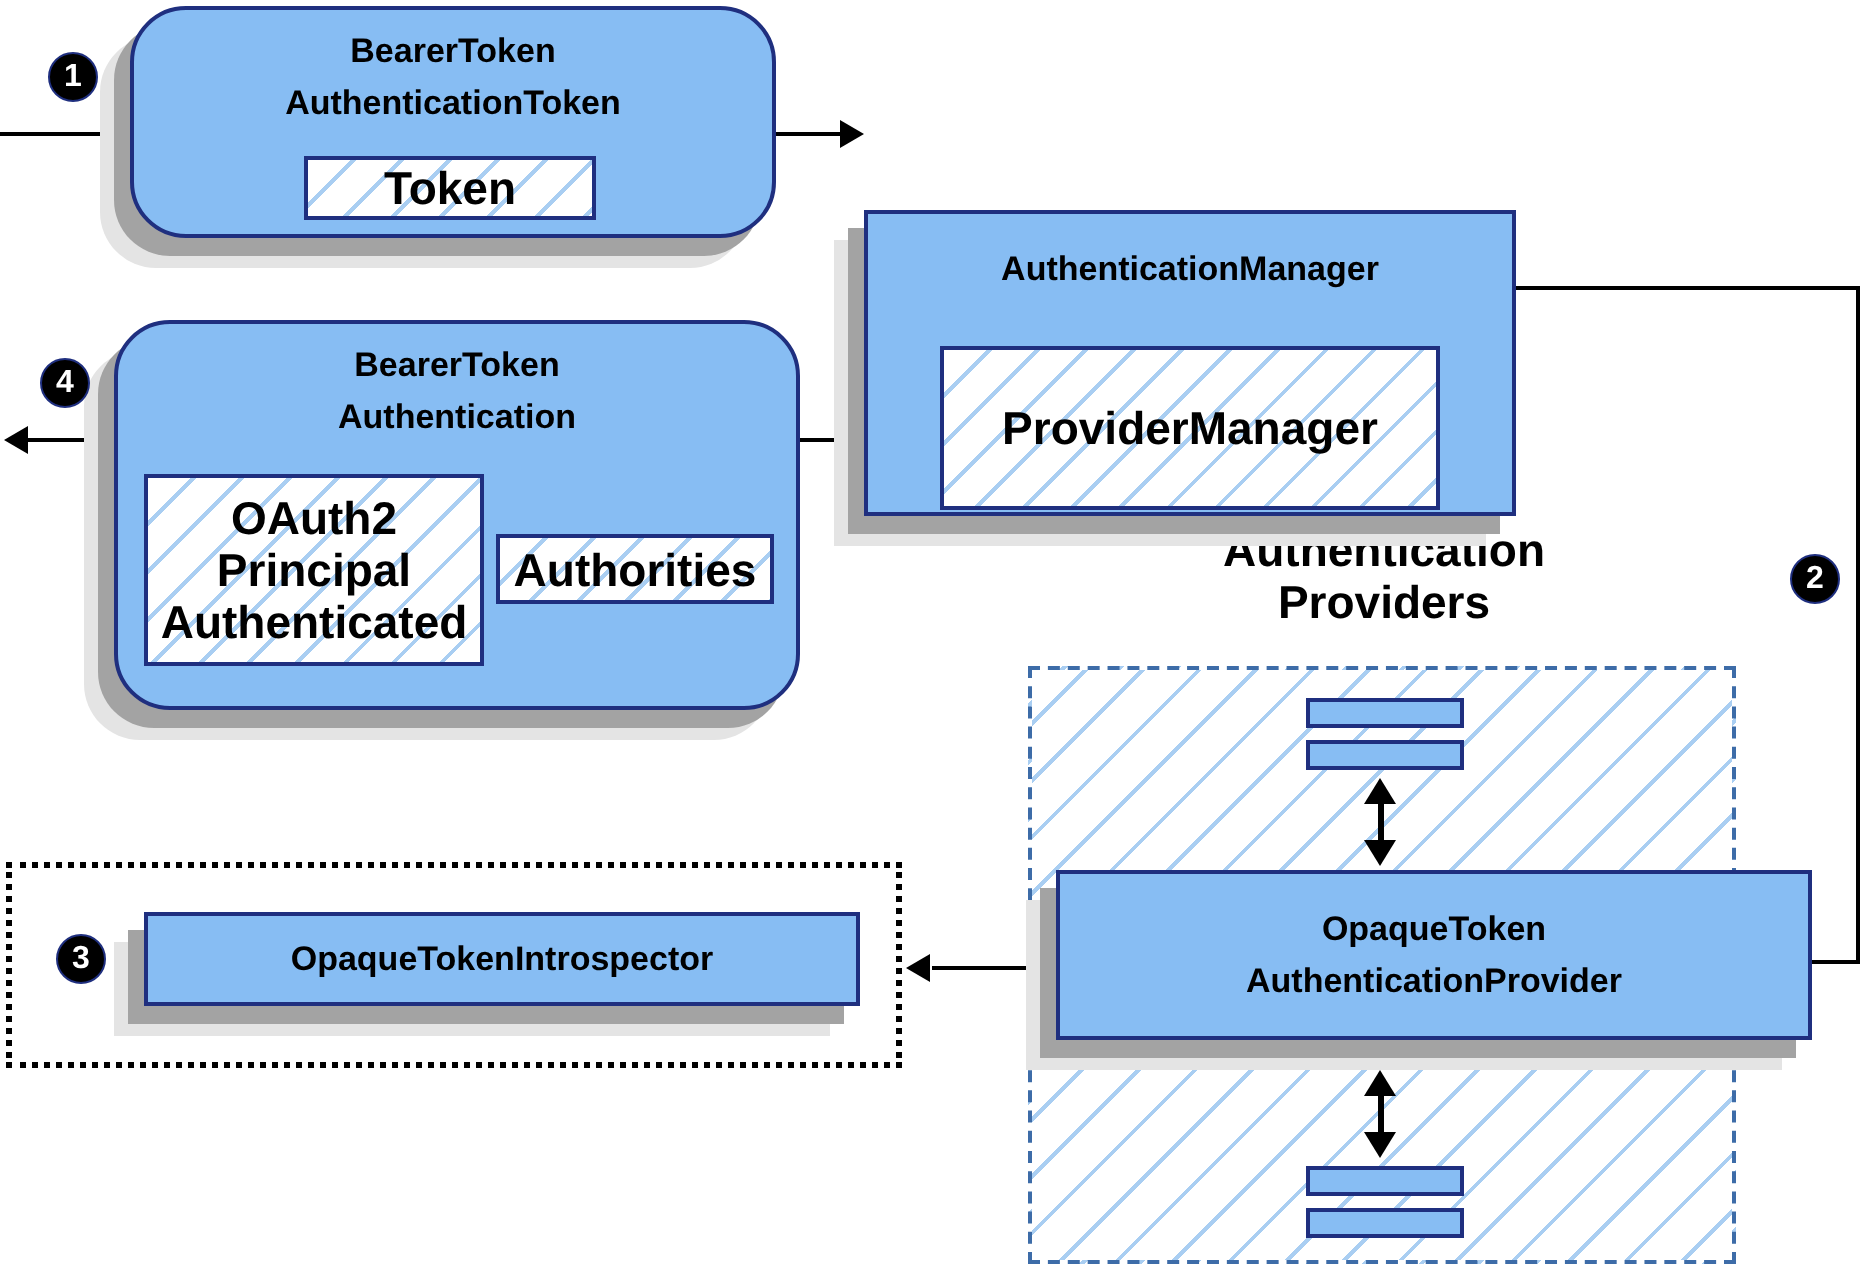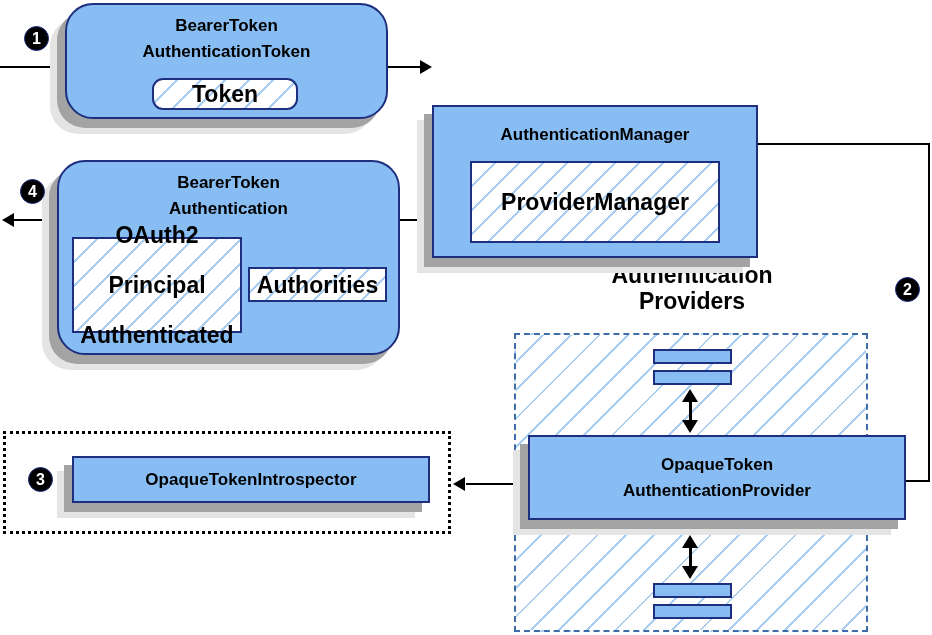--- a/index.html
+++ b/index.html
@@ -68,51 +68,51 @@
   <div class="hline" style="left:0;top:66;left:0px;top:66px;width:65px;"></div>
   <div class="badge" style="left:24px;top:26px;">
     <span>1</span>
   </div>
 
   <div class="node rounded" style="left:65px;top:3px;width:323px;height:116px;">
     <div class="title" style="padding-top:8px;">
       <span class="block">BearerToken</span>
       <span class="block">AuthenticationToken</span>
     </div>
-    <div class="hatch center-flex" style="left:85px;top:73px;width:146px;height:32px;border-radius:11px;">
+    <div class="hatch center-flex" style="left:85px;top:73px;width:146px;height:32px;">
       <span>Token</span>
     </div>
   </div>
 
   <div class="hline" style="left:388px;top:66px;width:32px;"></div>
   <div class="tri tri-right" style="left:420px;top:60px;"></div>
 
   <div class="node" style="left:432px;top:69px;width:326px;height:153px;margin-top:36px;">
     <div class="title" style="margin-top:15px;">
       <span>AuthenticationManager</span>
     </div>
-    <div class="hatch center-flex" style="left:36px;top:54px;width:250px;height:82px;">
+    <div class="hatch center-flex" style="left:36px;top:66px;width:250px;height:82px;">
       <span>ProviderManager</span>
     </div>
   </div>
 
   <div class="hline" style="left:400px;top:219px;width:32px;"></div>
 
   <div class="hline" style="left:14px;top:219px;width:44px;"></div>
   <div class="tri tri-left" style="left:2px;top:213px;"></div>
   <div class="badge" style="left:20px;top:179px;">
     <span>4</span>
   </div>
 
   <div class="node rounded" style="left:57px;top:160px;width:343px;height:195px;">
     <div class="title" style="padding-top:8px;">
       <span class="block">BearerToken</span>
       <span class="block">Authentication</span>
     </div>
-    <div class="hatch center-flex" style="left:13px;top:75px;width:170px;height:96px;gap:24px;">
+    <div class="hatch center-flex" style="left:13px;top:75px;width:170px;height:96px;">
       <span class="block">OAuth2</span>
       <span class="block">Principal</span>
       <span class="block">Authenticated</span>
     </div>
     <div class="hatch center-flex" style="left:189px;top:105px;width:139px;height:35px;">
       <span>Authorities</span>
     </div>
   </div>
 
   <div class="hline" style="left:758px;top:143px;width:172px;"></div>

